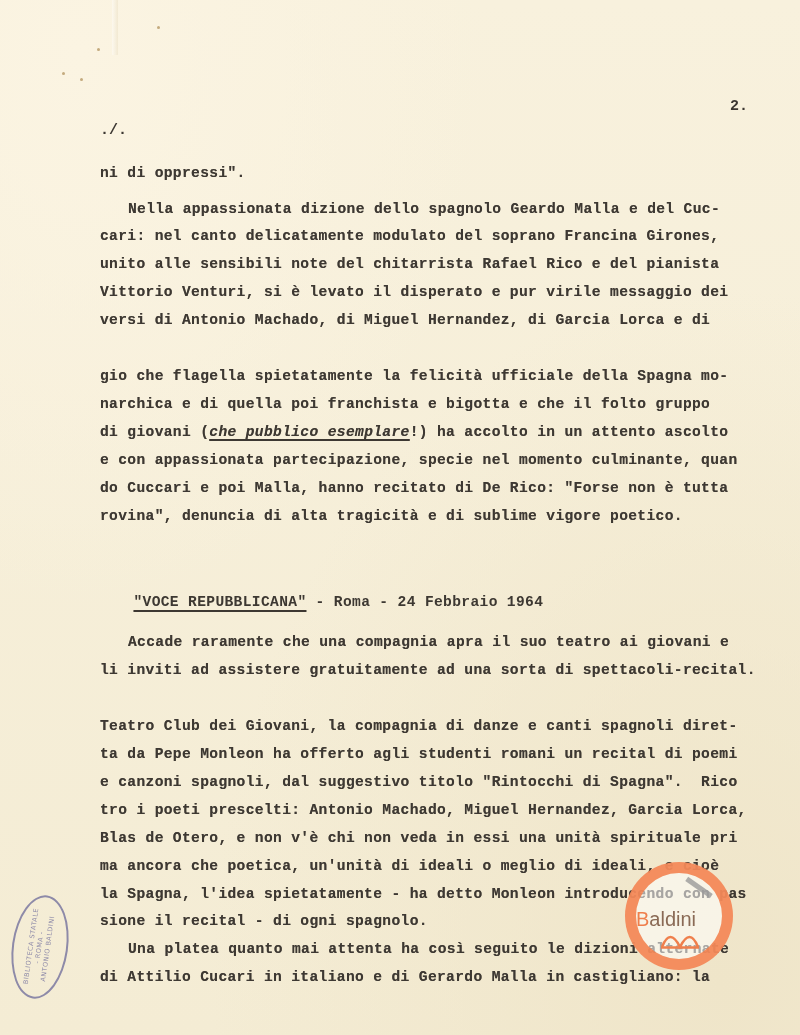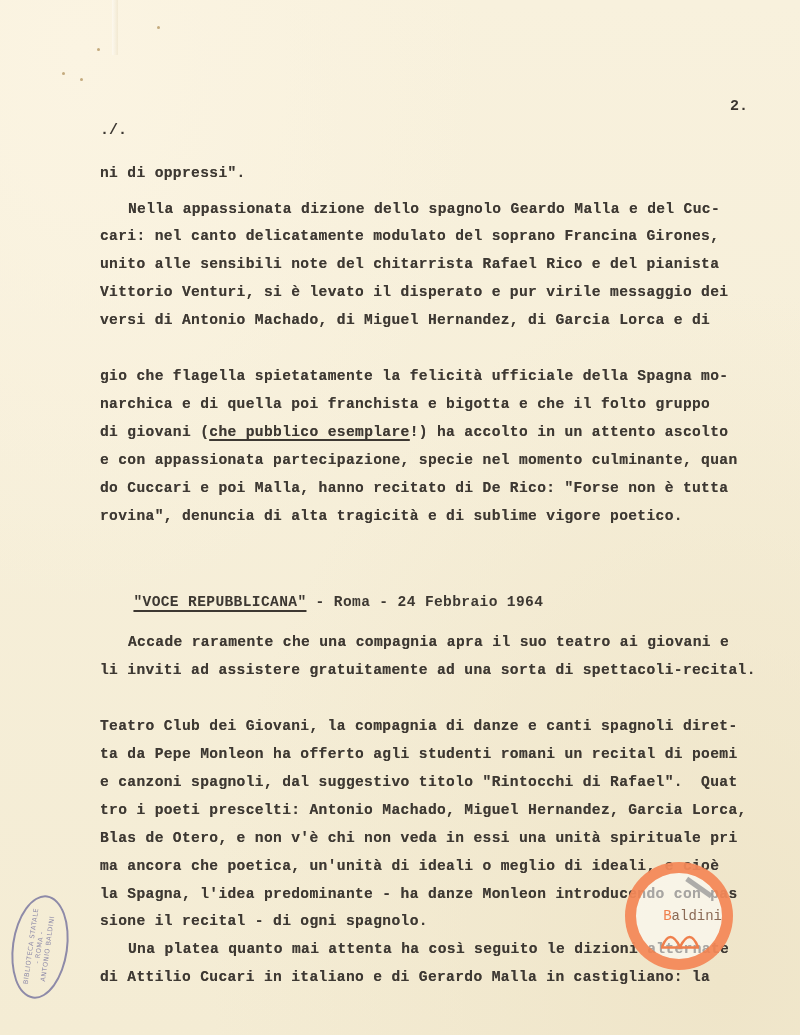--- a/index.html
+++ b/index.html
@@ -21,21 +21,21 @@
     }
     .speck { position: absolute; width: 3px; height: 3px; border-radius: 50%; background: #a07a3c; opacity: .6; }
     .page-number { position: absolute; left: 730px; top: 98px; font-size: 15px; font-weight: bold; }
     .continue-mark { position: absolute; left: 100px; top: 122px; font-size: 15px; font-weight: bold; }
     .line {
       position: absolute; left: 100px; white-space: pre; font-size: 14.6px;
       font-weight: bold; letter-spacing: 0.35px; color: #3d3832;
       text-shadow: 0 0 0.6px rgba(60,55,50,0.6);
     }
     .line.indent { left: 128px; font-family: Liberation Mono, monospace; }
-    .u { text-decoration: underline; text-decoration-thickness: 2px; text-underline-offset: 3px; }
+    .u { text-decoration: underline; text-decoration-thickness: 2px; text-underline-offset: 3px; font-style: italic; }
     .heading-line { position: absolute; left: 97px; top: 578px; font-size: 14.6px; font-weight: bold; white-space: pre; letter-spacing: 0.35px; color: #3d3832; }
     .heading-line .src { text-decoration: underline; text-decoration-thickness: 2px; text-underline-offset: 4px; }
     
     .stamp {
       position: absolute; left: 12px; top: 895px; width: 52px; height: 100px;
       border: 2px solid #6c6a9a; border-radius: 50%;
       transform: rotate(8deg); opacity: .75;
       display: flex; align-items: center; justify-content: center;
     }
     .stamp-text {
@@ -43,22 +43,22 @@
       font-family: "DejaVu Sans", sans-serif; font-size: 6.5px; color: #6c6a9a;
       text-align: center; line-height: 1.3; letter-spacing: .5px;
     }
     
     .logo {
       position: absolute; left: 625px; top: 862px; width: 108px; height: 108px;
       border-radius: 50%; border: 11px solid rgba(242,128,76,0.88);
       box-sizing: border-box; background: rgba(255,255,255,0.55);
     }
     .logo-word {
-      position: absolute; left: 0; right: 0; top: 35px; text-align: right;
-      font-family: Liberation Mono, monospace; font-size: 14px; color: #8a6a55;
+      position: absolute; left: 0; right: 0; top: 35px; text-align: left;
+      font-family: Liberation Sans, sans-serif; font-size: 20px; color: #8a6a55;
     }
     .logo-word .b { color: #ef7f4c; }
     .logo-mark { position: absolute; left: 24px; top: 54px; }
     .logo-slash {
       position: absolute; left: 48px; top: 12px; width: 30px; height: 5px; background: #9a9a9a;
       transform: rotate(35deg); opacity: .8;
     }
   </style>
 </head>
 <body>
@@ -87,25 +87,25 @@
   <div class="line" style="top:508px">rovina", denuncia di alta tragicità e di sublime vigore poetico.</div>
 
   <div class="heading-line">
     <span class="src">"VOCE REPUBBLICANA"</span><span> - </span><span>Roma</span><span> - </span><span>24 Febbraio 1964</span>
   </div>
 
   <div class="line indent" style="top:634px">Accade raramente che una compagnia apra il suo teatro ai giovani e</div>
   <div class="line" style="top:662px">li inviti ad assistere gratuitamente ad una sorta di spettacoli-recital.</div>
   <div class="line" style="top:718px">Teatro Club dei Giovani, la compagnia di danze e canti spagnoli diret-</div>
   <div class="line" style="top:746px">ta da Pepe Monleon ha offerto agli studenti romani un recital di poemi</div>
-  <div class="line" style="top:774px">e canzoni spagnoli, dal suggestivo titolo "Rintocchi di Rafael".  Quat</div>
+  <div class="line" style="top:774px">e canzoni spagnoli, dal suggestivo titolo "Rintocchi di Spagna".  Rico</div>
   <div class="line" style="top:802px">tro i poeti prescelti: Antonio Machado, Miguel Hernandez, Garcia Lorca,</div>
   <div class="line" style="top:830px">Blas de Otero, e non v'è chi non veda in essi una unità spirituale pri</div>
   <div class="line" style="top:858px">ma ancora che poetica, un'unità di ideali o meglio di ideali, e cioè</div>
-  <div class="line" style="top:886px">la Spagna, l'idea predominante - ha danze Monleon introducendo con pas</div>
+  <div class="line" style="top:886px">la Spagna, l'idea spietatamente - ha detto Monleon introducendo con pas</div>
   <div class="line" style="top:913px">sione il recital - di ogni spagnolo.</div>
 
   <div class="line indent" style="top:941px">Una platea quanto mai attenta ha così seguito le dizioni alternate</div>
   <div class="line" style="top:969px">di Attilio Cucari in italiano e di Gerardo Malla in castigliano: la</div>
 
   <div class="stamp">
     <div class="stamp-text">
       <div>BIBLIOTECA STATALE</div>
       <div>- ROMA -</div>
       <div>ANTONIO BALDINI</div>

